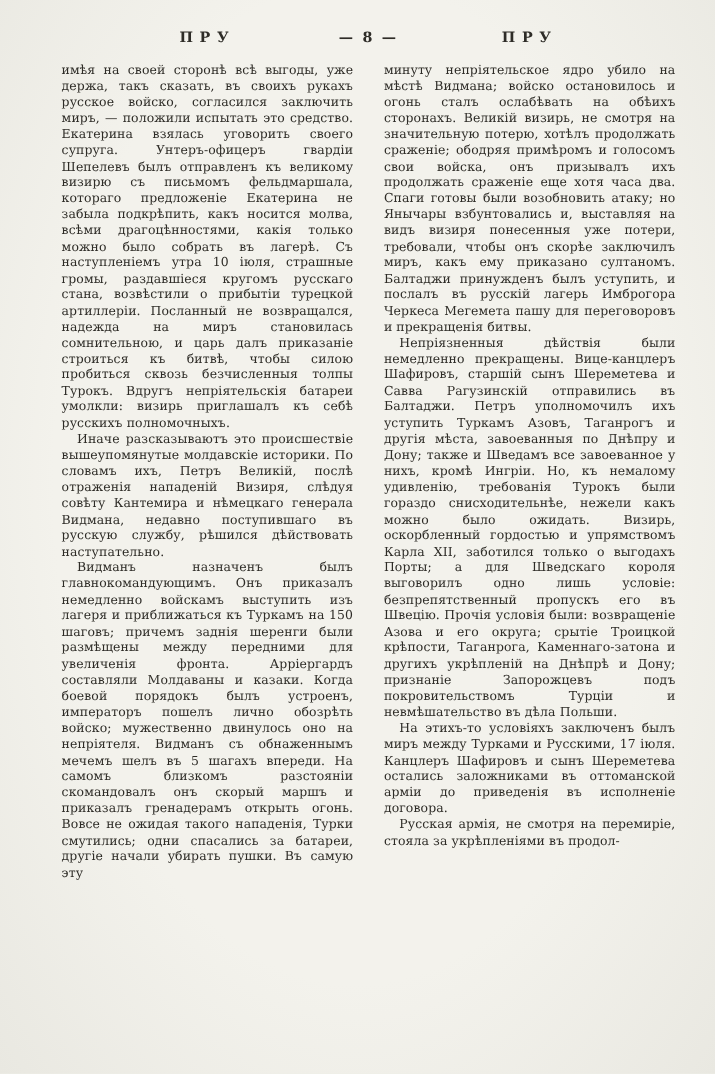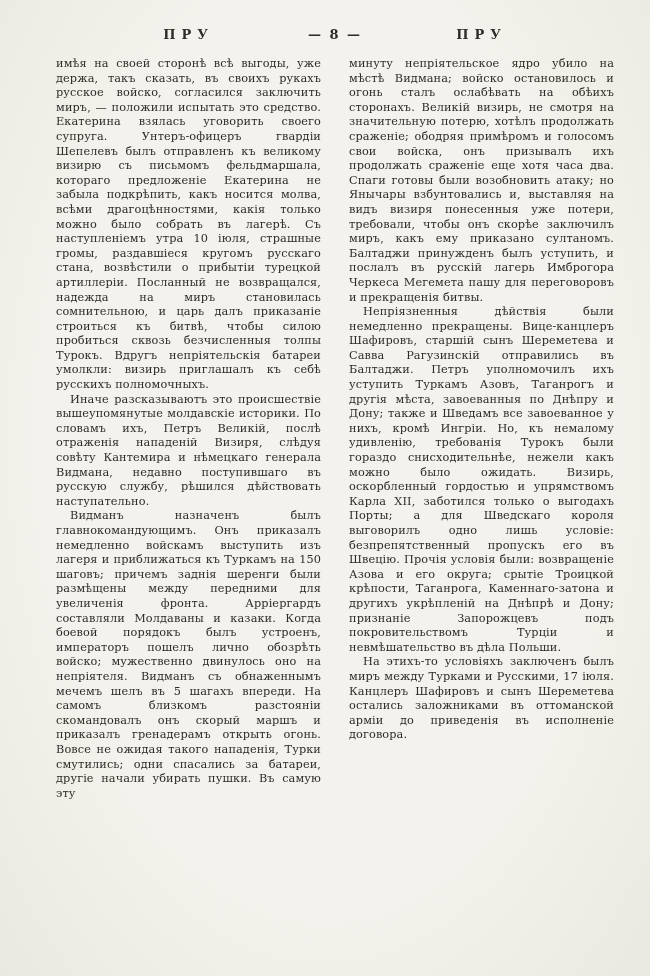--- a/index.html
+++ b/index.html
@@ -65,15 +65,16 @@
   <div class="columns">
     <div class="col">
       <p class="cont">имѣя на своей сторонѣ всѣ выгоды, уже держа, такъ сказать, въ своихъ рукахъ русское войско, согласился заключить миръ, — положили испытать это средство. Екатерина взялась уговорить своего супруга. Унтеръ-офицеръ гвардіи Шепелевъ былъ отправленъ къ великому визирю съ письмомъ фельдмаршала, котораго предложеніе Екатерина не забыла подкрѣпить, какъ носится молва, всѣми драгоцѣнностями, какія только можно было собрать въ лагерѣ. Съ наступленіемъ утра 10 іюля, страшные громы, раздавшіеся кругомъ русскаго стана, возвѣстили о прибытіи турецкой артиллеріи. Посланный не возвращался, надежда на миръ становилась сомнительною, и царь далъ приказаніе строиться къ битвѣ, чтобы силою пробиться сквозь безчисленныя толпы Турокъ. Вдругъ непріятельскія батареи умолкли: визирь приглашалъ къ себѣ русскихъ полномочныхъ.</p>
       <p>Иначе разсказываютъ это происшествіе вышеупомянутые молдавскіе историки. По словамъ ихъ, Петръ Великій, послѣ отраженія нападеній Визиря, слѣдуя совѣту Кантемира и нѣмецкаго генерала Видмана, недавно поступившаго въ русскую службу, рѣшился дѣйствовать наступательно.</p>
       <p>Видманъ назначенъ былъ главнокомандующимъ. Онъ приказалъ немедленно войскамъ выступить изъ лагеря и приближаться къ Туркамъ на 150 шаговъ; причемъ заднія шеренги были размѣщены между передними для увеличенія фронта. Арріергардъ составляли Молдаваны и казаки. Когда боевой порядокъ былъ устроенъ, императоръ пошелъ лично обозрѣть войско; мужественно двинулось оно на непріятеля. Видманъ съ обнаженнымъ мечемъ шелъ въ 5 шагахъ впереди. На самомъ близкомъ разстояніи скомандовалъ онъ скорый маршъ и приказалъ гренадерамъ открыть огонь. Вовсе не ожидая такого нападенія, Турки смутились; одни спасались за батареи, другіе начали убирать пушки. Въ самую эту</p>
     </div>
     <div class="col">
       <p class="cont">минуту непріятельское ядро убило на мѣстѣ Видмана; войско остановилось и огонь сталъ ослабѣвать на обѣихъ сторонахъ. Великій визирь, не смотря на значительную потерю, хотѣлъ продолжать сраженіе; ободряя примѣромъ и голосомъ свои войска, онъ призывалъ ихъ продолжать сраженіе еще хотя часа два. Спаги готовы были возобновить атаку; но Янычары взбунтовались и, выставляя на видъ визиря понесенныя уже потери, требовали, чтобы онъ скорѣе заключилъ миръ, какъ ему приказано султаномъ. Балтаджи принужденъ былъ уступить, и послалъ въ русскій лагерь Имброгора Черкеса Мегемета пашу для переговоровъ и прекращенія битвы.</p>
       <p>Непріязненныя дѣйствія были немедленно прекращены. Вице-канцлеръ Шафировъ, старшій сынъ Шереметева и Савва Рагузинскій отправились въ Балтаджи. Петръ уполномочилъ ихъ уступить Туркамъ Азовъ, Таганрогъ и другія мѣста, завоеванныя по Днѣпру и Дону; также и Шведамъ все завоеванное у нихъ, кромѣ Ингріи. Но, къ немалому удивленію, требованія Турокъ были гораздо снисходительнѣе, нежели какъ можно было ожидать. Визирь, оскорбленный гордостью и упрямствомъ Карла XII, заботился только о выгодахъ Порты; а для Шведскаго короля выговорилъ одно лишь условіе: безпрепятственный пропускъ его въ Швецію. Прочія условія были: возвращеніе Азова и его округа; срытіе Троицкой крѣпости, Таганрога, Каменнаго-затона и другихъ укрѣпленій на Днѣпрѣ и Дону; признаніе Запорожцевъ подъ покровительствомъ Турціи и невмѣшательство въ дѣла Польши.</p>
       <p>На этихъ-то условіяхъ заключенъ былъ миръ между Турками и Русскими, 17 іюля. Канцлеръ Шафировъ и сынъ Шереметева остались заложниками въ оттоманской арміи до приведенія въ исполненіе договора.</p>
+      <p>Русская армія, не смотря на перемиріе, стояла за укрѣпленіями въ продол-</p>
     </div>
   </div>
 </div>
 
 </body></html>

